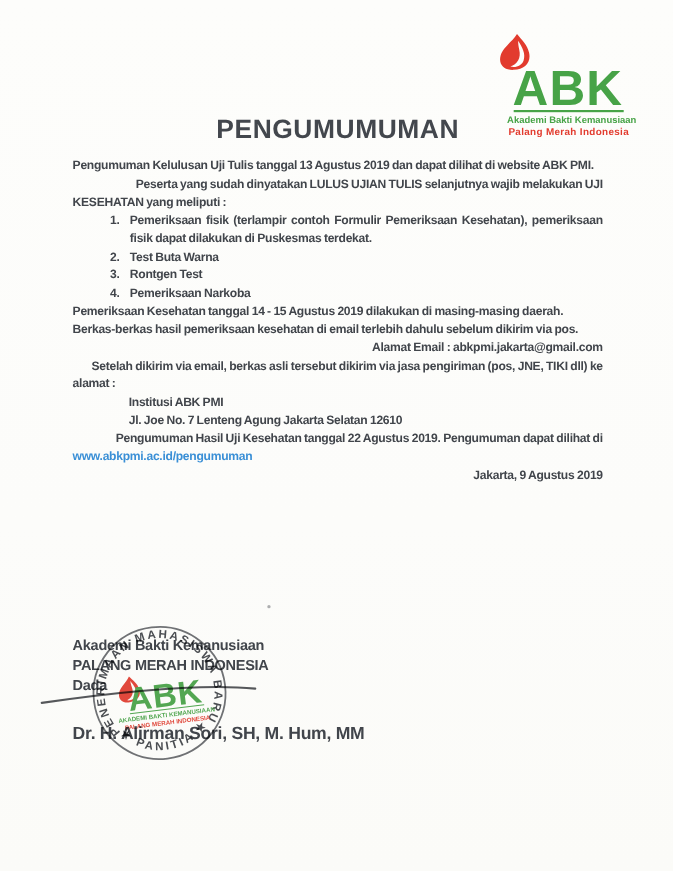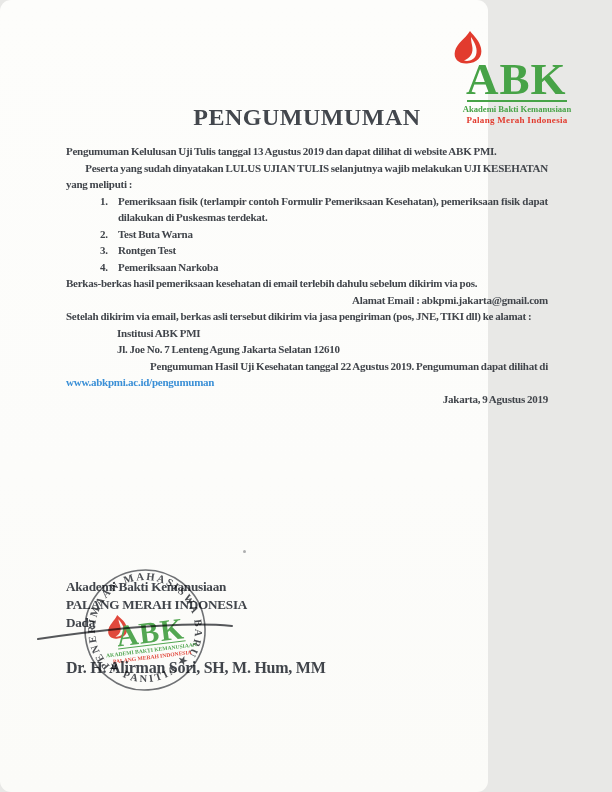--- a/index.html
+++ b/index.html
@@ -1,22 +1,21 @@
 <!DOCTYPE html>
 <html><head>
 <meta charset="utf-8">
 <style>
   html,body { margin:0; padding:0; }
   body { width:612px; height:792px; overflow:hidden; background:#e8e8e6; }
   .page {
-    position:relative; width:488px; height:792px;
+    position:relative; width:612px; height:792px;
     background:linear-gradient(180deg,#fdfdfb 0%, #fcfcfa 60%, #fbfbf8 100%);
-    font-family:Liberation Serif, serif;
+    font-family:Liberation Sans, sans-serif;
     color:#41454b;
-    border-radius:11px;
   }
 
   
   .logo { position:absolute; left:453px; top:30px; width:126px; height:100px; }
   .logo-flame { position:absolute; left:0; top:0; }
   .logo-abbr {
     position:absolute; left:13px; top:27px;
     font-size:45px; font-weight:700; line-height:1; letter-spacing:1px;
     color:#47a347;
   }
@@ -99,20 +98,21 @@
       <div class="list-item">
         <span class="list-num">3.</span>
         <span>Rontgen Test</span>
       </div>
       <div class="list-item">
         <span class="list-num">4.</span>
         <span>Pemeriksaan Narkoba</span>
       </div>
     </div>
 
+    <p class="just">Pemeriksaan Kesehatan tanggal 14 - 15 Agustus 2019 dilakukan di masing-masing daerah.</p>
     <p class="just">Berkas-berkas hasil pemeriksaan kesehatan di email terlebih dahulu sebelum dikirim via pos.</p>
 
     <p class="email-line">Alamat Email : abkpmi.jakarta@gmail.com</p>
 
     <p class="just p-shipping">Setelah dikirim via email, berkas asli tersebut dikirim via jasa pengiriman (pos, JNE, TIKI dll) ke alamat :</p>
 
     <div class="address">
       <div>Institusi ABK PMI</div>
       <div>Jl. Joe No. 7 Lenteng Agung Jakarta Selatan 12610</div>
     </div>

